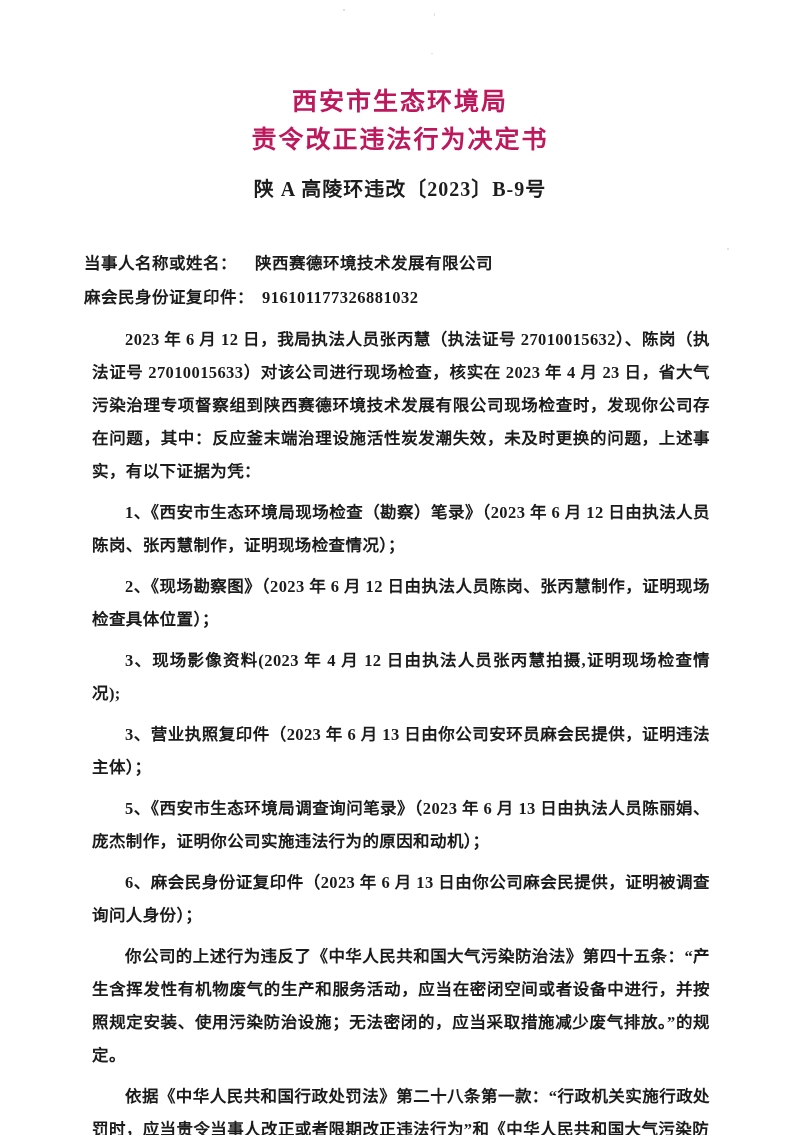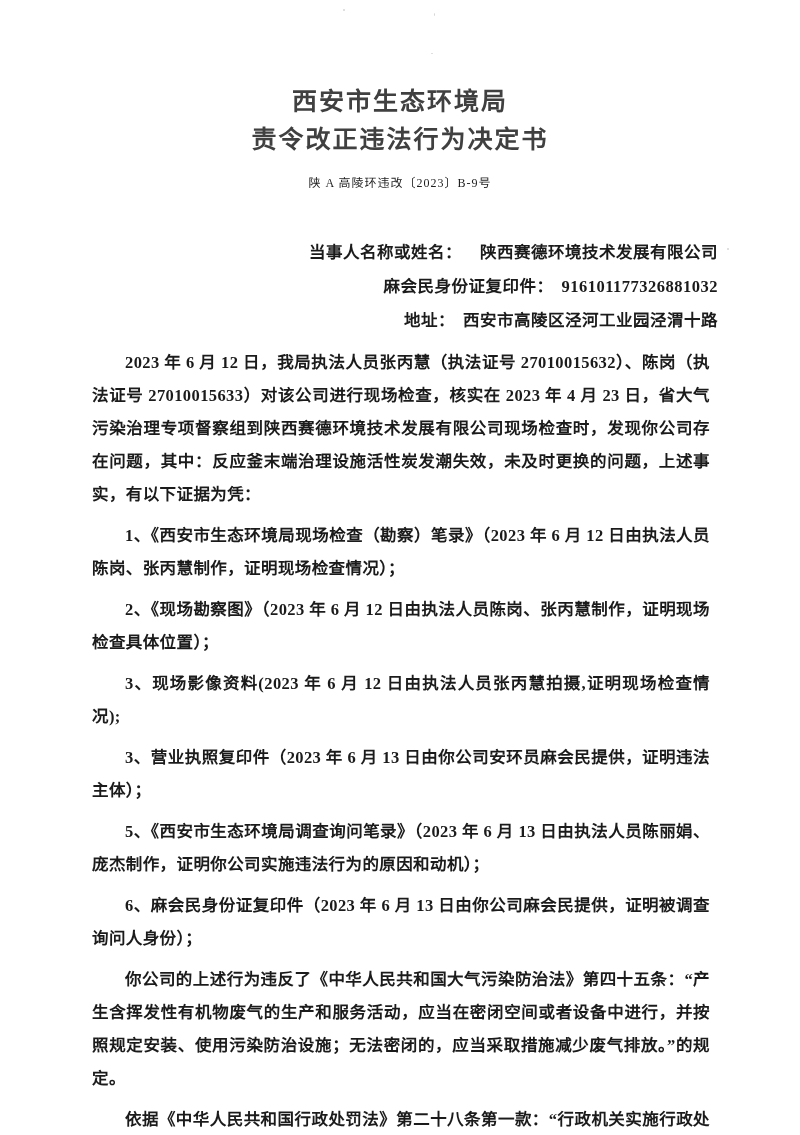--- a/index.html
+++ b/index.html
@@ -22,39 +22,38 @@
     text-align: center;
     padding-top: 82px;
   }
   .doc-title {
     margin: 0;
     font-family: "Liberation Sans", "DejaVu Sans", sans-serif;
     font-size: 25px;
     font-weight: 700;
     line-height: 38px;
     letter-spacing: 2px;
-    color: #404040;
+    color: #be185d;
   }
   .doc-number {
     margin-top: 15px;
-    font-size: 12px;
-    font-weight: 400;
+    font-size: 20px;
+    font-weight: 700;
     letter-spacing: 1px;
     color: #1d1d1d;
   }
   .doc-content {
     margin: 45px 82px 0 84px; 
     font-size: 16.5px;
     line-height: 33px;
     font-weight: 600;
   }
   .info-line {
     white-space: nowrap;
     line-height: 34px;
-    text-align: right;
   }
   .info-label {
     letter-spacing: 0.5px;
   }
   .info-value {
     margin-left: 8px;
     letter-spacing: 0.5px;
   }
   .info-line.party-name .info-value {
     margin-left: 18px; 
@@ -99,30 +98,27 @@
 
   <div class="doc-content">
 
     <section class="party-info">
       <div class="info-line party-name">
         <span class="info-label">当事人名称或姓名：</span><span class="info-value">陕西赛德环境技术发展有限公司</span>
       </div>
       <div class="info-line">
         <span class="info-label">麻会民身份证复印件：</span><span class="info-value">916101177326881032</span>
       </div>
-      <div class="info-line">
-        <span class="info-label">地址：</span><span class="info-value">西安市高陵区泾河工业园泾渭十路</span>
-      </div>
     </section>
 
     <section class="body-paragraphs">
       <p>2023 年 6 月 12 日，我局执法人员张丙慧（执法证号 27010015632）、陈岗（执法证号 27010015633）对该公司进行现场检查，核实在 2023 年 4 月 23 日，省大气污染治理专项督察组到陕西赛德环境技术发展有限公司现场检查时，发现你公司存在问题，其中：反应釜末端治理设施活性炭发潮失效，未及时更换的问题，上述事实，有以下证据为凭：</p>
       <p>1、《西安市生态环境局现场检查（勘察）笔录》（2023 年 6 月 12 日由执法人员陈岗、张丙慧制作，证明现场检查情况）；</p>
       <p>2、《现场勘察图》（2023 年 6 月 12 日由执法人员陈岗、张丙慧制作，证明现场检查具体位置）；</p>
-      <p>3、现场影像资料(2023 年 6 月 12 日由执法人员张丙慧拍摄,证明现场检查情况);</p>
+      <p>3、现场影像资料(2023 年 4 月 12 日由执法人员张丙慧拍摄,证明现场检查情况);</p>
       <p>3、营业执照复印件（2023 年 6 月 13 日由你公司安环员麻会民提供，证明违法主体）；</p>
       <p>5、《西安市生态环境局调查询问笔录》（2023 年 6 月 13 日由执法人员陈丽娟、庞杰制作，证明你公司实施违法行为的原因和动机）；</p>
       <p>6、麻会民身份证复印件（2023 年 6 月 13 日由你公司麻会民提供，证明被调查询问人身份）；</p>
       <p>你公司的上述行为违反了《中华人民共和国大气污染防治法》第四十五条：“产生含挥发性有机物废气的生产和服务活动，应当在密闭空间或者设备中进行，并按照规定安装、使用污染防治设施；无法密闭的，应当采取措施减少废气排放。”的规定。</p>
       <p>依据《中华人民共和国行政处罚法》第二十八条第一款：“行政机关实施行政处罚时，应当贵令当事人改正或者限期改正违法行为”和《中华人民共和国大气污染防</p>
     </section>
 
   </div>
 </div>
 

